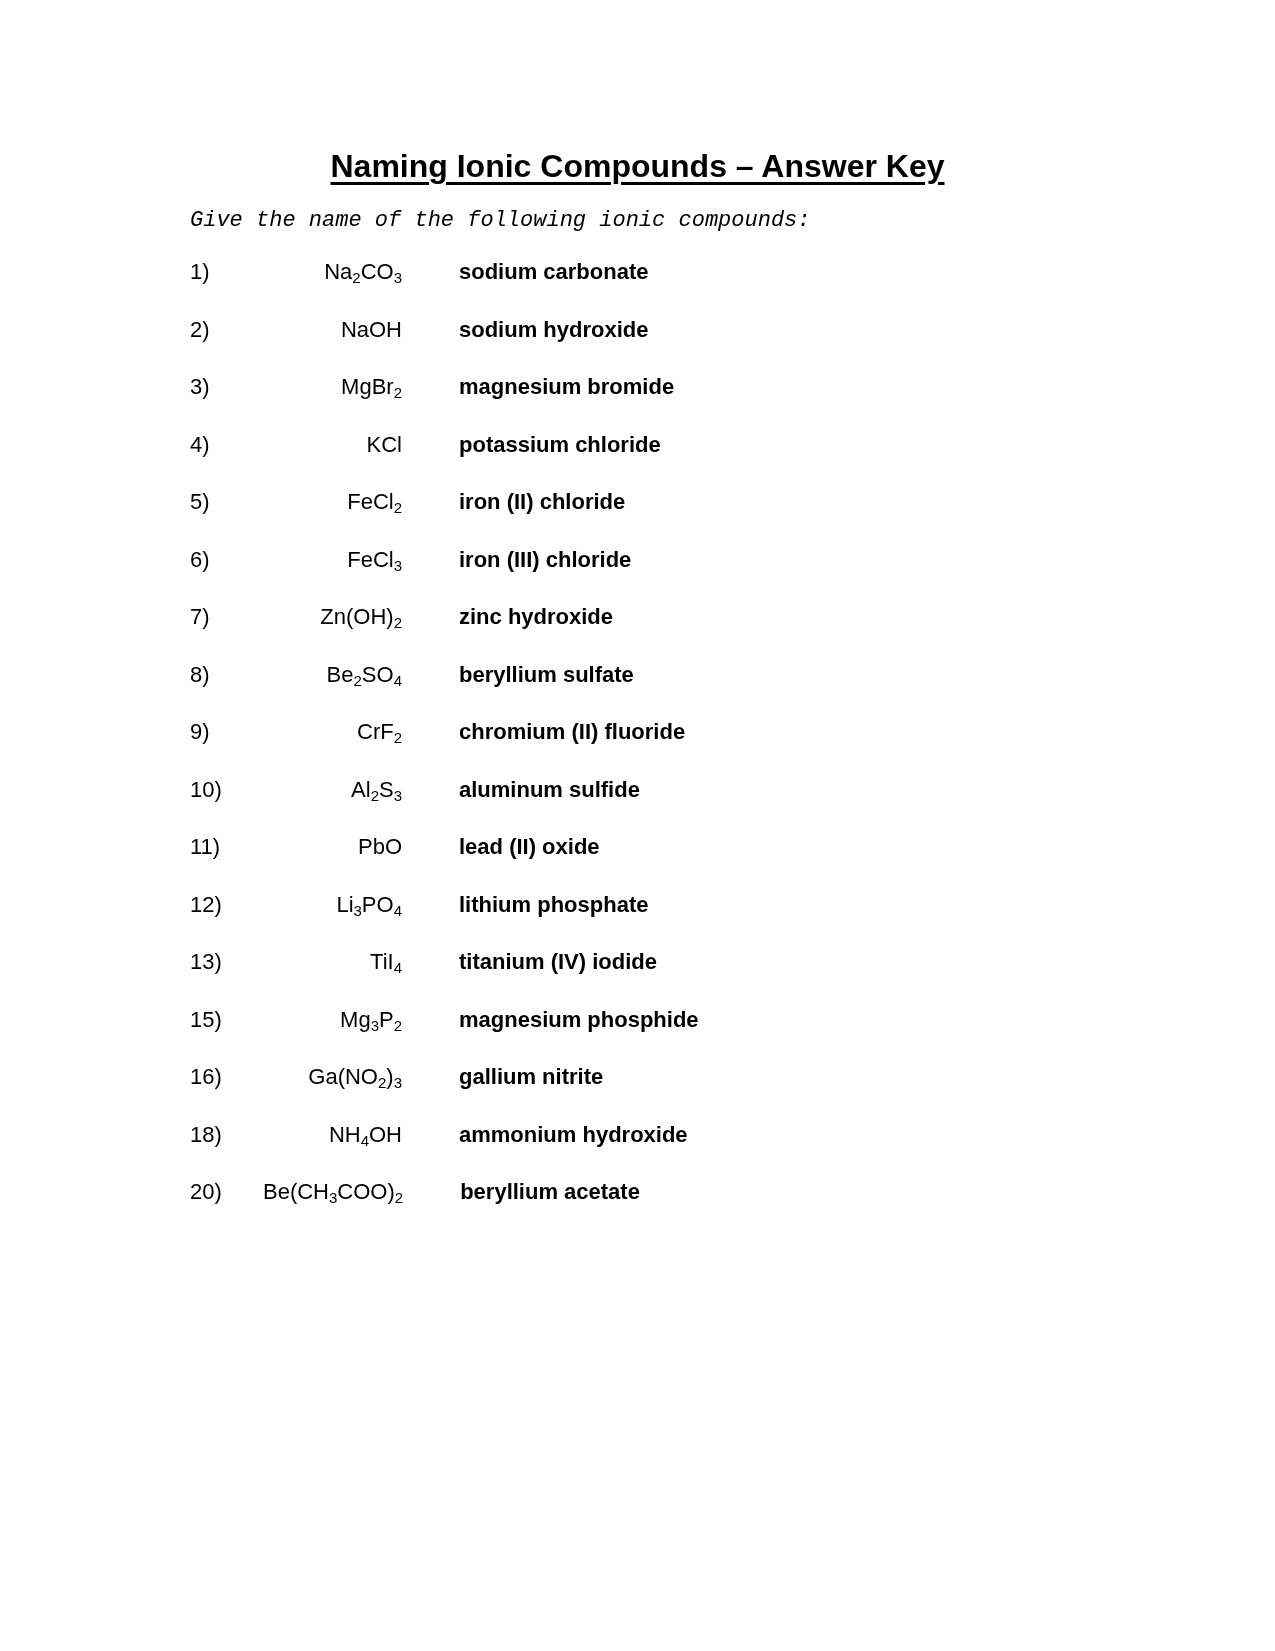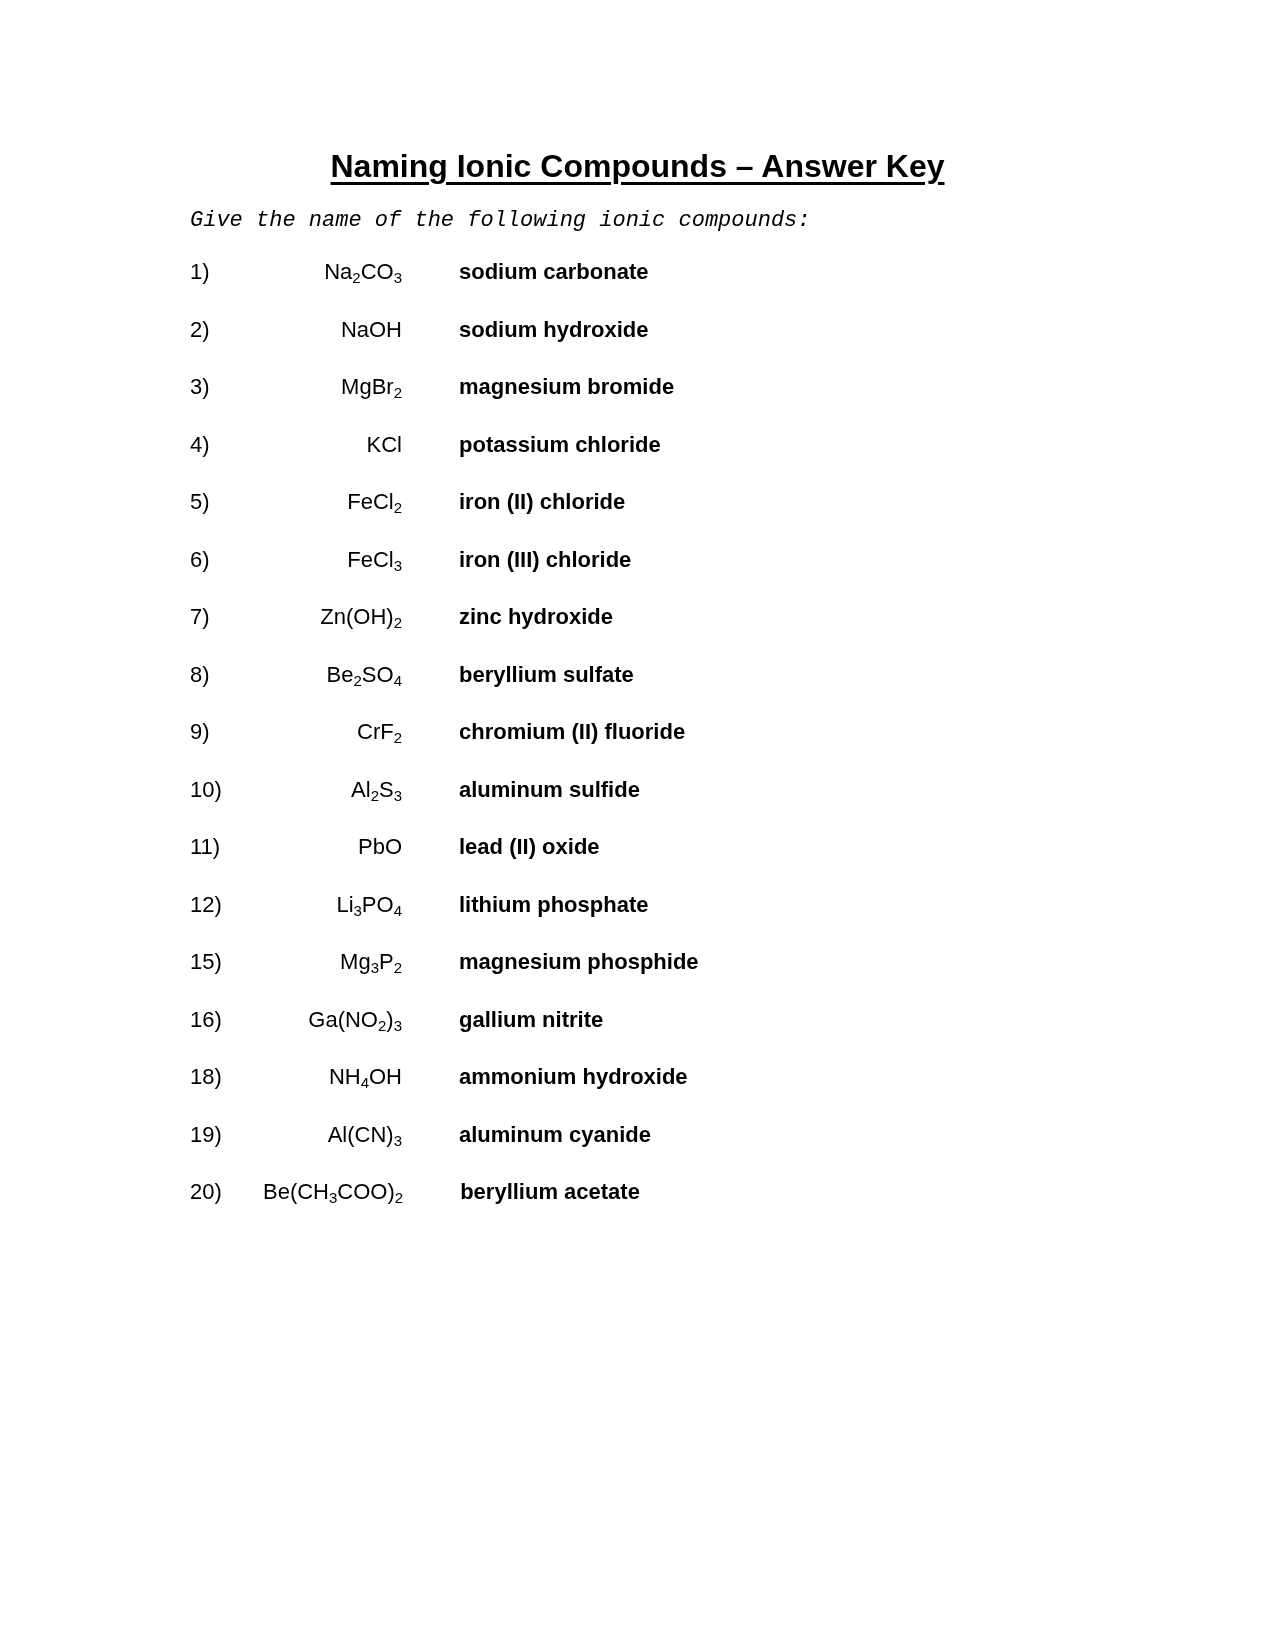--- a/index.html
+++ b/index.html
@@ -154,20 +154,25 @@
     <span class="col-formula">PbO</span>
     <span class="col-name">lead (II) oxide</span>
   </div>
 
   <div class="compound-row">
     <span class="col-num">12)</span>
     <span class="col-formula">Li<sub>3</sub>PO<sub>4</sub></span>
     <span class="col-name">lithium phosphate</span>
   </div>
 
+  <div class="compound-row">
+    <span class="col-num">13)</span>
+    <span class="col-formula">TiI<sub>4</sub></span>
+    <span class="col-name">titanium (IV) iodide</span>
+  </div>
 
 
   <div class="compound-row">
     <span class="col-num">15)</span>
     <span class="col-formula">Mg<sub>3</sub>P<sub>2</sub></span>
     <span class="col-name">magnesium phosphide</span>
   </div>
 
   <div class="compound-row">
     <span class="col-num">16)</span>
@@ -175,25 +180,20 @@
     <span class="col-name">gallium nitrite</span>
   </div>
 
 
   <div class="compound-row">
     <span class="col-num">18)</span>
     <span class="col-formula">NH<sub>4</sub>OH</span>
     <span class="col-name">ammonium hydroxide</span>
   </div>
 
-  <div class="compound-row">
-    <span class="col-num">19)</span>
-    <span class="col-formula">Al(CN)<sub>3</sub></span>
-    <span class="col-name">aluminum cyanide</span>
-  </div>
 
   <div class="compound-row">
     <span class="col-num">20)</span>
     <span class="col-formula">Be(CH<sub>3</sub>COO)<sub>2</sub></span>
     <span class="col-name">beryllium acetate</span>
   </div>
 </div>
 
 </div>
 

